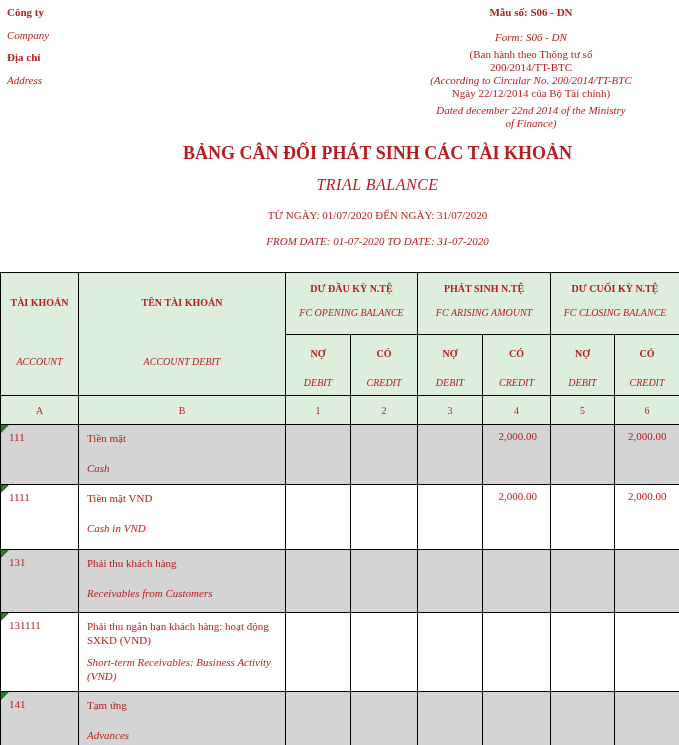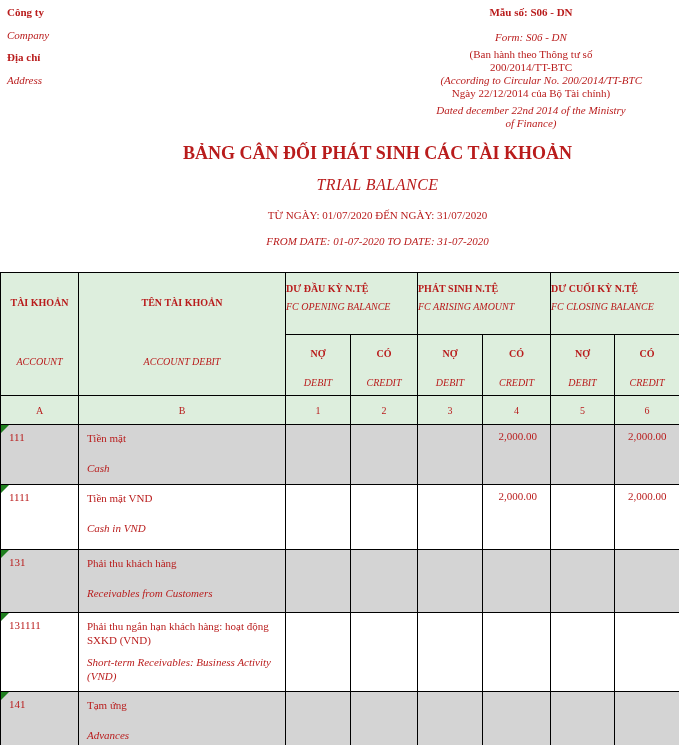--- a/index.html
+++ b/index.html
@@ -14,21 +14,21 @@
   }
   
   .top-left{position:absolute;top:6px;left:7px;font-size:11px;line-height:13px;}
   .top-left .b{font-weight:bold;margin-bottom:10px;}
   .top-left .i{font-style:italic;margin-bottom:9px;}
   
   .top-right{position:absolute;top:6px;left:395px;width:272px;text-align:center;font-size:11px;line-height:13px;}
   .top-right .b1{font-weight:bold;margin-bottom:12px;}
   .top-right .b2{font-style:italic;margin-bottom:4px;}
   .top-right .b3{max-width:175px;margin:0 auto 0 auto;}
-  .top-right .b4{font-style:italic;max-width:222px;margin:0 auto;text-align:right;}
+  .top-right .b4{font-style:italic;max-width:222px;margin:0 auto;}
   .top-right .b5{margin:0 auto 4px auto;}
   .top-right .b6{font-style:italic;max-width:195px;margin:0 auto;}
   
   .title-block{position:absolute;top:142px;left:0;width:679px;text-align:center;padding-left:38px;}
   .title-vi{font-size:18px;font-weight:bold;line-height:22px;margin-bottom:12px;}
   .title-en{font-size:16px;font-style:italic;line-height:18px;letter-spacing:.5px;margin-bottom:15px;}
   .period-vi{font-size:11px;line-height:13px;margin-bottom:13px;}
   .period-en{font-size:11px;font-style:italic;line-height:13px;}
   
   table.tb{
@@ -49,21 +49,21 @@
   tr.dr1{height:65px;}
   tr.dr2{height:63px;}
   tr.dr3{height:79px;}
   tr.dr4{height:52px;}
   tr.dr5{height:40px;}
   tr.gray td{background:var(--row_gray,#d4d4d4);}
   tr.white td{background:var(--row_white,#ffffff);}
   .mergewrap{display:flex;flex-direction:column;justify-content:space-around;height:118px;text-align:center;}
   .hvi{font-size:10px;font-weight:bold;line-height:13px;}
   .hen{font-size:10px;font-style:italic;line-height:13px;}
-  .grpwrap{display:flex;flex-direction:column;gap:5px;padding-top:9px;text-align:left;}
+  .grpwrap{display:flex;flex-direction:column;gap:11px;padding-top:9px;text-align:center;}
   .subwrap{display:flex;flex-direction:column;gap:16px;padding-top:12px;text-align:center;}
   .ltr{font-size:10px;font-weight:bold;text-align:center;vertical-align:middle !important;}
   td.acc{position:relative;padding:6px 8px;font-size:11px;line-height:13px;}
   td.name{padding:6px 8px;font-size:11px;line-height:14px;}
   td.name .vi{margin-bottom:16px;}
   tr.dr3 td.name .vi{margin-bottom:8px;}
   td.name .en{font-style:italic;}
   td.num{text-align:right;padding:5px 13px;font-size:11px;line-height:13px;}
   .tri{
     position:absolute;top:0;left:0;width:0;height:0;

